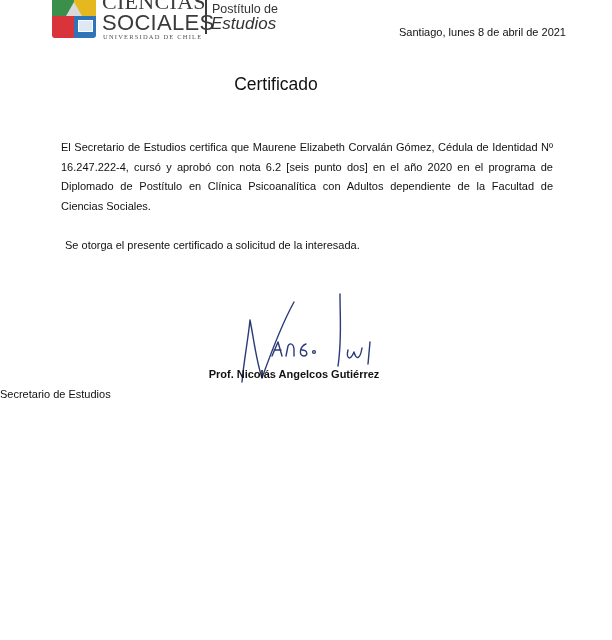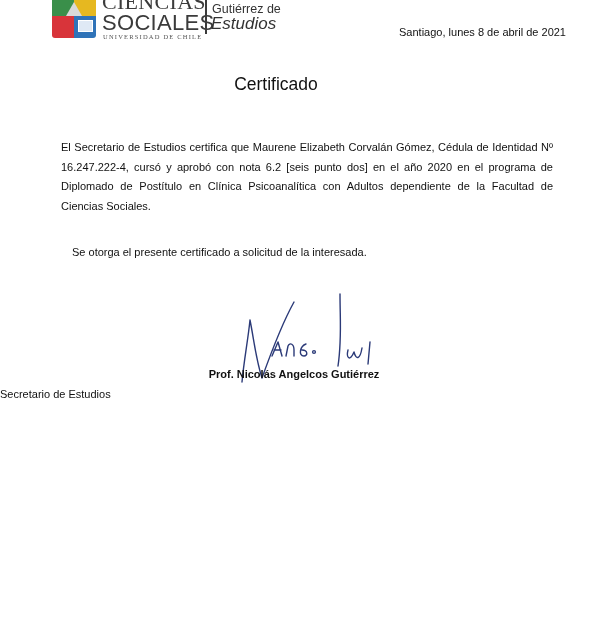--- a/index.html
+++ b/index.html
@@ -43,31 +43,31 @@
       <div class="q q2"></div>
       <div class="q q3"></div>
       <div class="q q4"></div>
     <div class="crest-tri"></div>
     <div class="crest-book"></div>
   </div>
   <div class="inst-top">CIENCIAS</div>
   <div class="inst-mid">SOCIALES</div>
   <div class="inst-sub">UNIVERSIDAD DE CHILE</div>
   <div class="logo-divider"></div>
-  <div class="dept-1">Gutiérrez de</div>
+  <div class="dept-1">Postítulo de</div>
   <div class="dept-2">Estudios</div>
 </div>
 
 <div class="date">Santiago, lunes 8 de abril de 2021</div>
 
 <div class="title">Certificado</div>
 
 <p class="body" style="margin:0">El Secretario de Estudios certifica que Maurene Elizabeth Corvalán Gómez, Cédula de Identidad Nº 16.247.222-4, cursó y aprobó con nota 6.2 [seis punto dos] en el año 2020 en el programa de Diplomado de Postítulo en Clínica Psicoanalítica con Adultos dependiente de la Facultad de Ciencias Sociales.</p>
 
-<p class="closing" style="margin:12px">Se otorga el presente certificado a solicitud de la interesada.</p>
+<p class="closing" style="margin:5px">Se otorga el presente certificado a solicitud de la interesada.</p>
 
 <svg class="signature" viewBox="0 0 150 96" fill="none" stroke="#2b3a78" stroke-width="1.4" stroke-linecap="round" stroke-linejoin="round">
   <path d="M18 30 C16 50, 12 70, 10 92 M18 30 C22 50, 24 70, 30 88 C40 60, 52 30, 62 12"></path>
   <path d="M40 66 L46 52 L50 66 M42 60 L49 60"></path>
   <path d="M54 66 L56 56 C58 52, 62 54, 62 60 L62 66"></path>
   <path d="M74 54 C68 56, 66 66, 72 66 C76 66, 76 60, 70 60"></path>
   <circle cx="82" cy="62" r="1.4"></circle>
   <path d="M108 4 C108 30, 110 50, 106 76"></path>
   <path d="M116 60 C114 68, 118 72, 122 62 C124 70, 128 70, 130 58"></path>
   <path d="M138 52 L136 74"></path>

